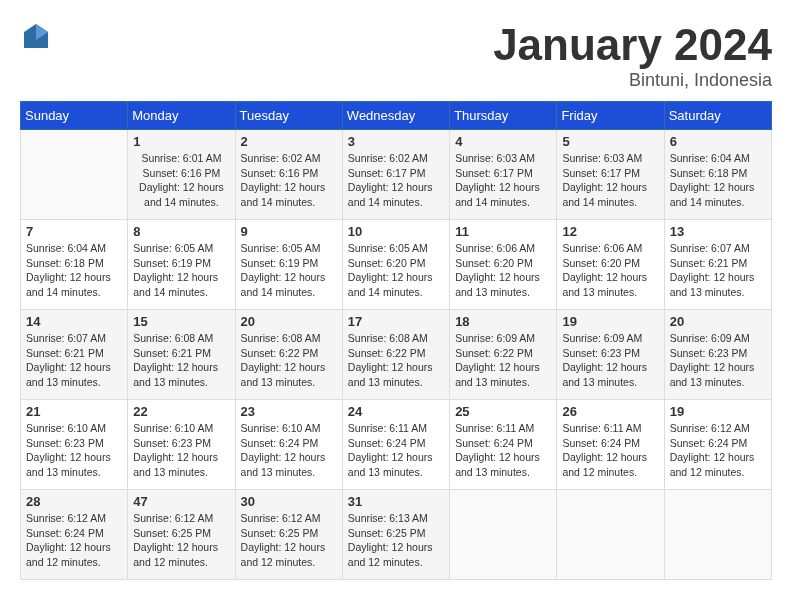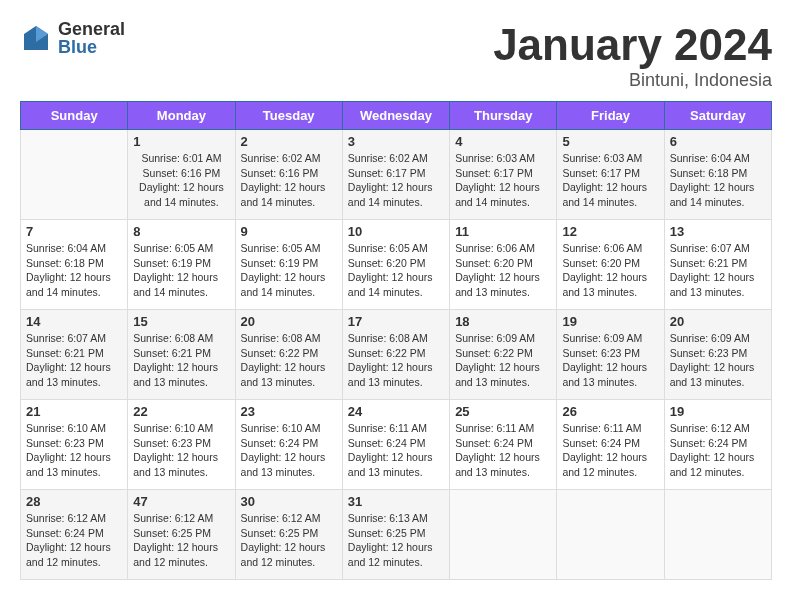--- a/index.html
+++ b/index.html
@@ -51,26 +51,26 @@
     .subtitle {
       font-size: 18px;
       color: #555;
     }
     table {
       width: 100%;
       border-collapse: collapse;
       table-layout: fixed;
     }
     thead tr th {
-      background-color: #8b5cf6;
+      background-color: #1d4ed8;
       color: #fff;
       font-size: 13px;
-      font-weight: bold;
+      font-weight: normal;
       padding: 6px 4px;
-      text-align: center;
+      text-align: left;
       border: 1px solid #2e6da4;
     }
     tbody tr {
       border-bottom: 1px solid #ccc;
     }
     tbody tr:nth-child(odd) {
       background-color: #f5f5f5;
     }
     tbody tr:nth-child(even) {
       background-color: #ffffff;
@@ -100,24 +100,20 @@
   </style>
 </head>
 <body>
 
 <div class="header-area">
   <div class="logo">
     <svg class="logo-icon" viewBox="0 0 32 32" xmlns="http://www.w3.org/2000/svg">
       <polygon points="16,4 28,12 28,28 4,28 4,12" fill="#2e6da4"></polygon>
       <polygon points="16,4 28,12 16,20" fill="#5b9bd5"></polygon>
     </svg>
-    <div class="logo-text">
-      <span class="logo-general">General</span>
-      <span class="logo-blue">Blue</span>
-    </div>
   </div>
   <div class="title-area">
     <div class="main-title">January 2024</div>
     <div class="subtitle">Bintuni, Indonesia</div>
   </div>
 </div>
 
 <table>
   <thead>
     <tr id="header-row">

